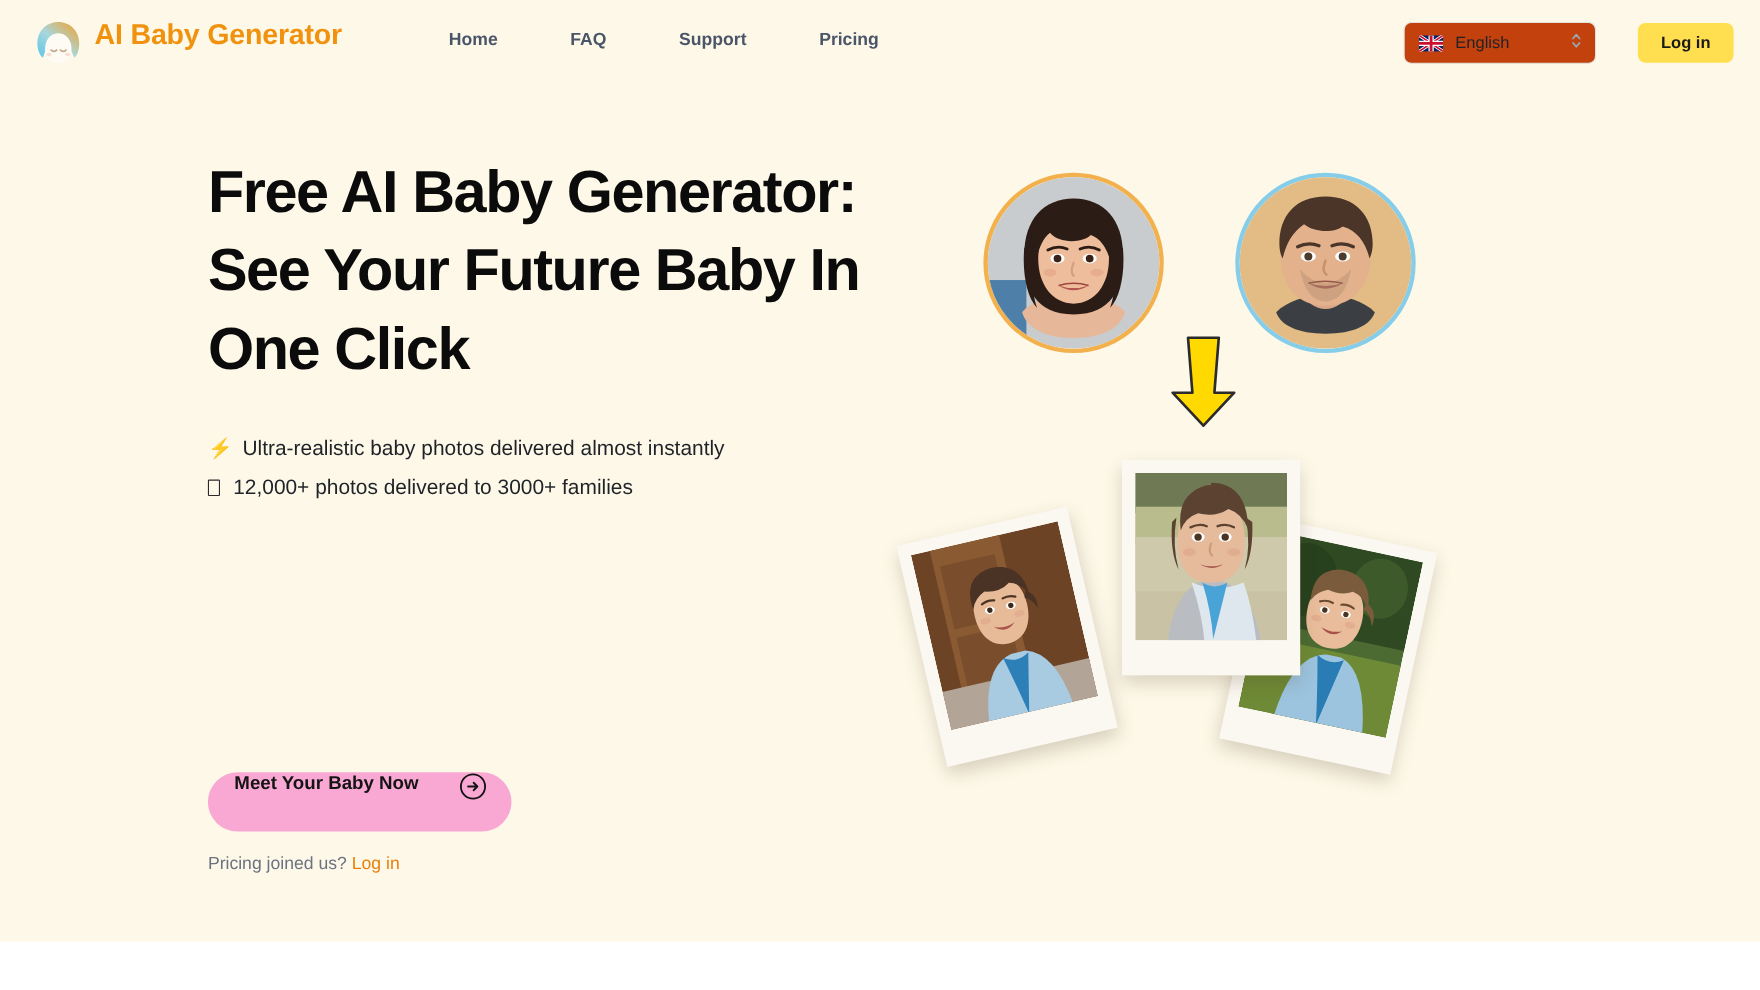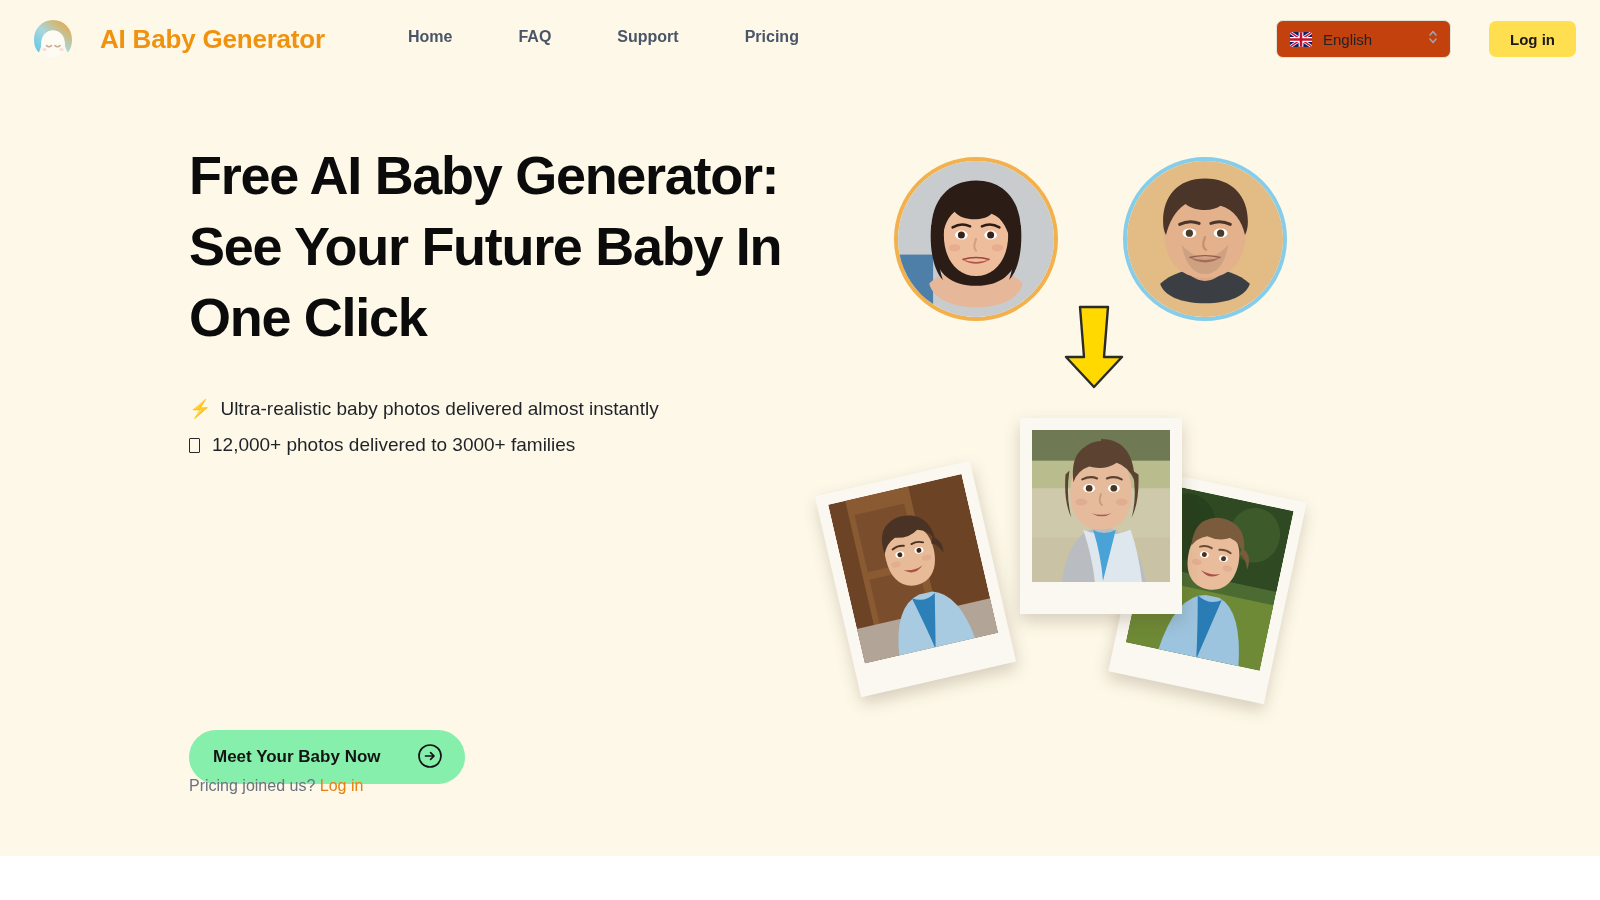--- a/index.html
+++ b/index.html
@@ -19,21 +19,21 @@
   }
 
   
   .site-header{
     position:absolute; left:0; top:0;
     width:1600px; height:78px;
     display:flex; align-items:center;
   }
   .brand{
     position:absolute; left:30px; top:16px;
-    display:flex; align-items:center; gap:24px;
+    display:flex; align-items:flex-start; gap:10px;
     cursor:pointer;
   }
   .brand-logo{ width:46px; height:46px; display:block; }
   .brand-name{
     font-size:26px; font-weight:bold; color:#f0920e;
     letter-spacing:-0.2px; white-space:nowrap;
   }
 
   .main-nav{
     position:absolute; left:408px; top:28px;
@@ -100,24 +100,24 @@
     font-size:18px; line-height:35px;
     display:inline-block; min-width:14px;
   }
   .glyph-tofu{
     display:inline-block; width:11px; height:15px;
     border:1px solid #2a2a2a; border-radius:1px;
     position:relative; top:2px;
   }
 
   .cta-button{
-    position:absolute; left:189px; top:730px;
+    position:absolute; left:189px; top:702px;
     width:276px; height:54px;
-    background:#86efac; border:none; border-radius:27px;
-    display:flex; align-items:center;
+    background:#f9a8d4; border:none; border-radius:27px;
+    display:flex; align-items:flex-start;
     padding:0 22px 0 24px;
     cursor:pointer;
     font-family:"Liberation Sans", sans-serif;
   }
   .cta-label{
     font-size:17px; font-weight:bold; color:#141414;
     white-space:nowrap; flex:1 1 auto; text-align:left;
   }
   .cta-arrow{ width:26px; height:26px; flex:0 0 auto; }
 

